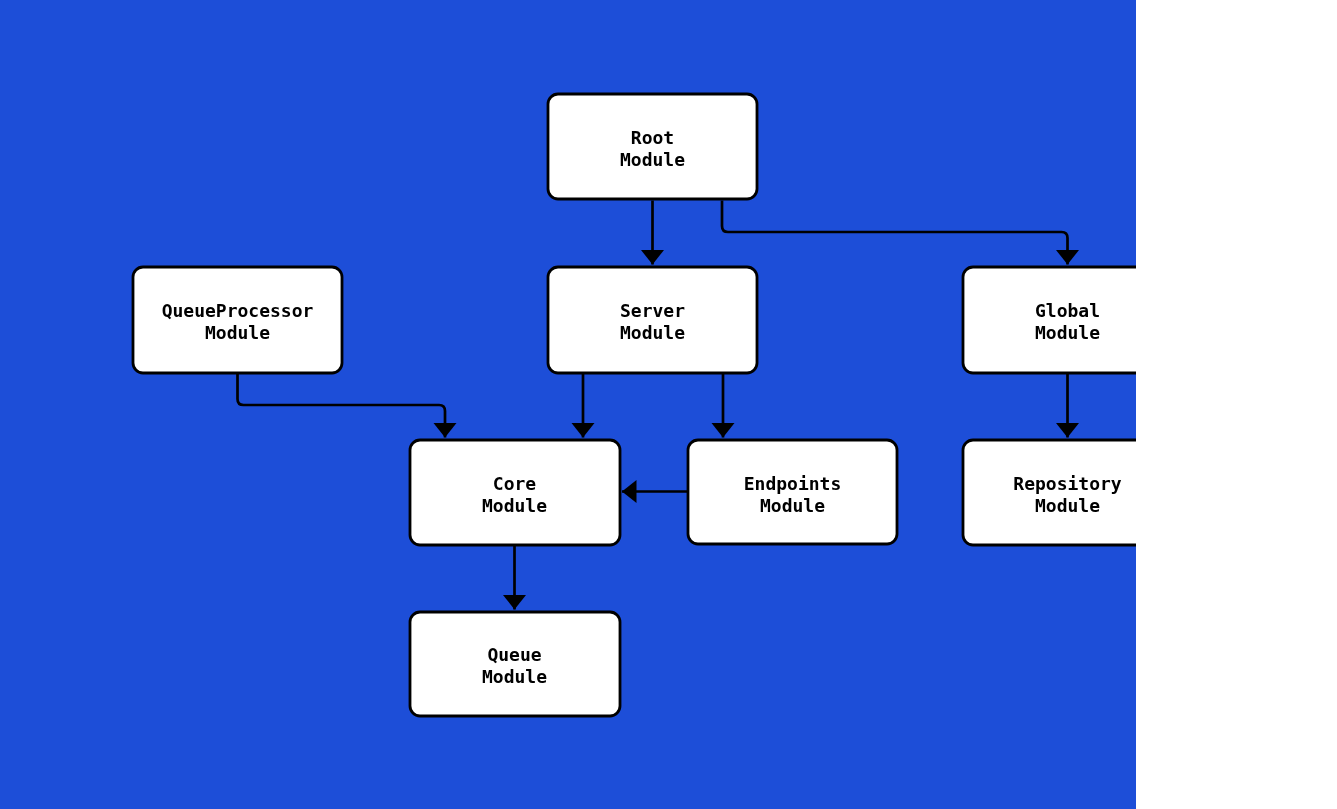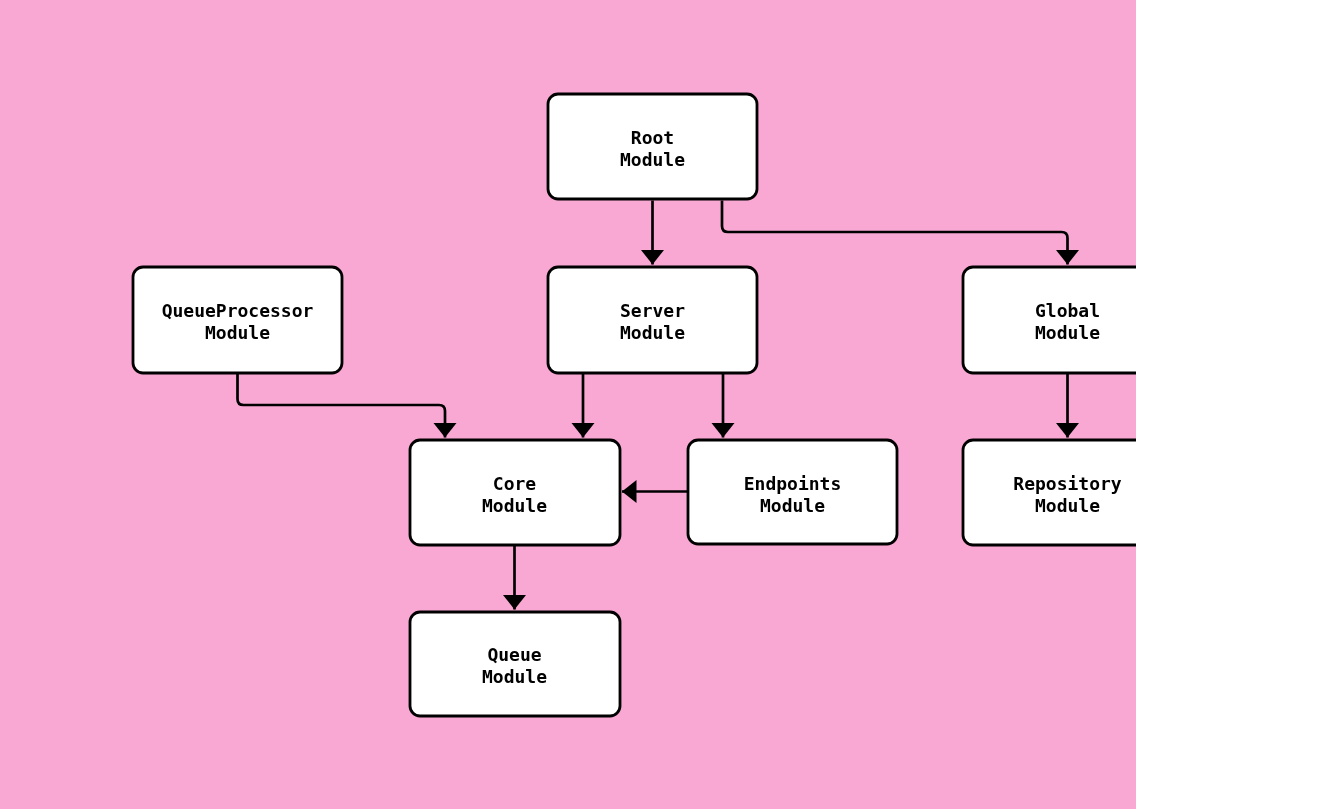--- a/index.html
+++ b/index.html
@@ -4,21 +4,21 @@
 <style>
   html, body {
     margin: 0;
     padding: 0;
     background: #ffffff;
   }
   .canvas {
     position: relative;
     width: 1136px;
     height: 809px;
-    background: #f9a8d4;
+    background: #1d4ed8;
     overflow: hidden;
     font-family: "DejaVu Sans Mono", "Liberation Mono", monospace;
   }
   svg.diagram {
     display: block;
   }
   .edge {
     fill: none;
     stroke: #000000;
     stroke-width: 2.7;

